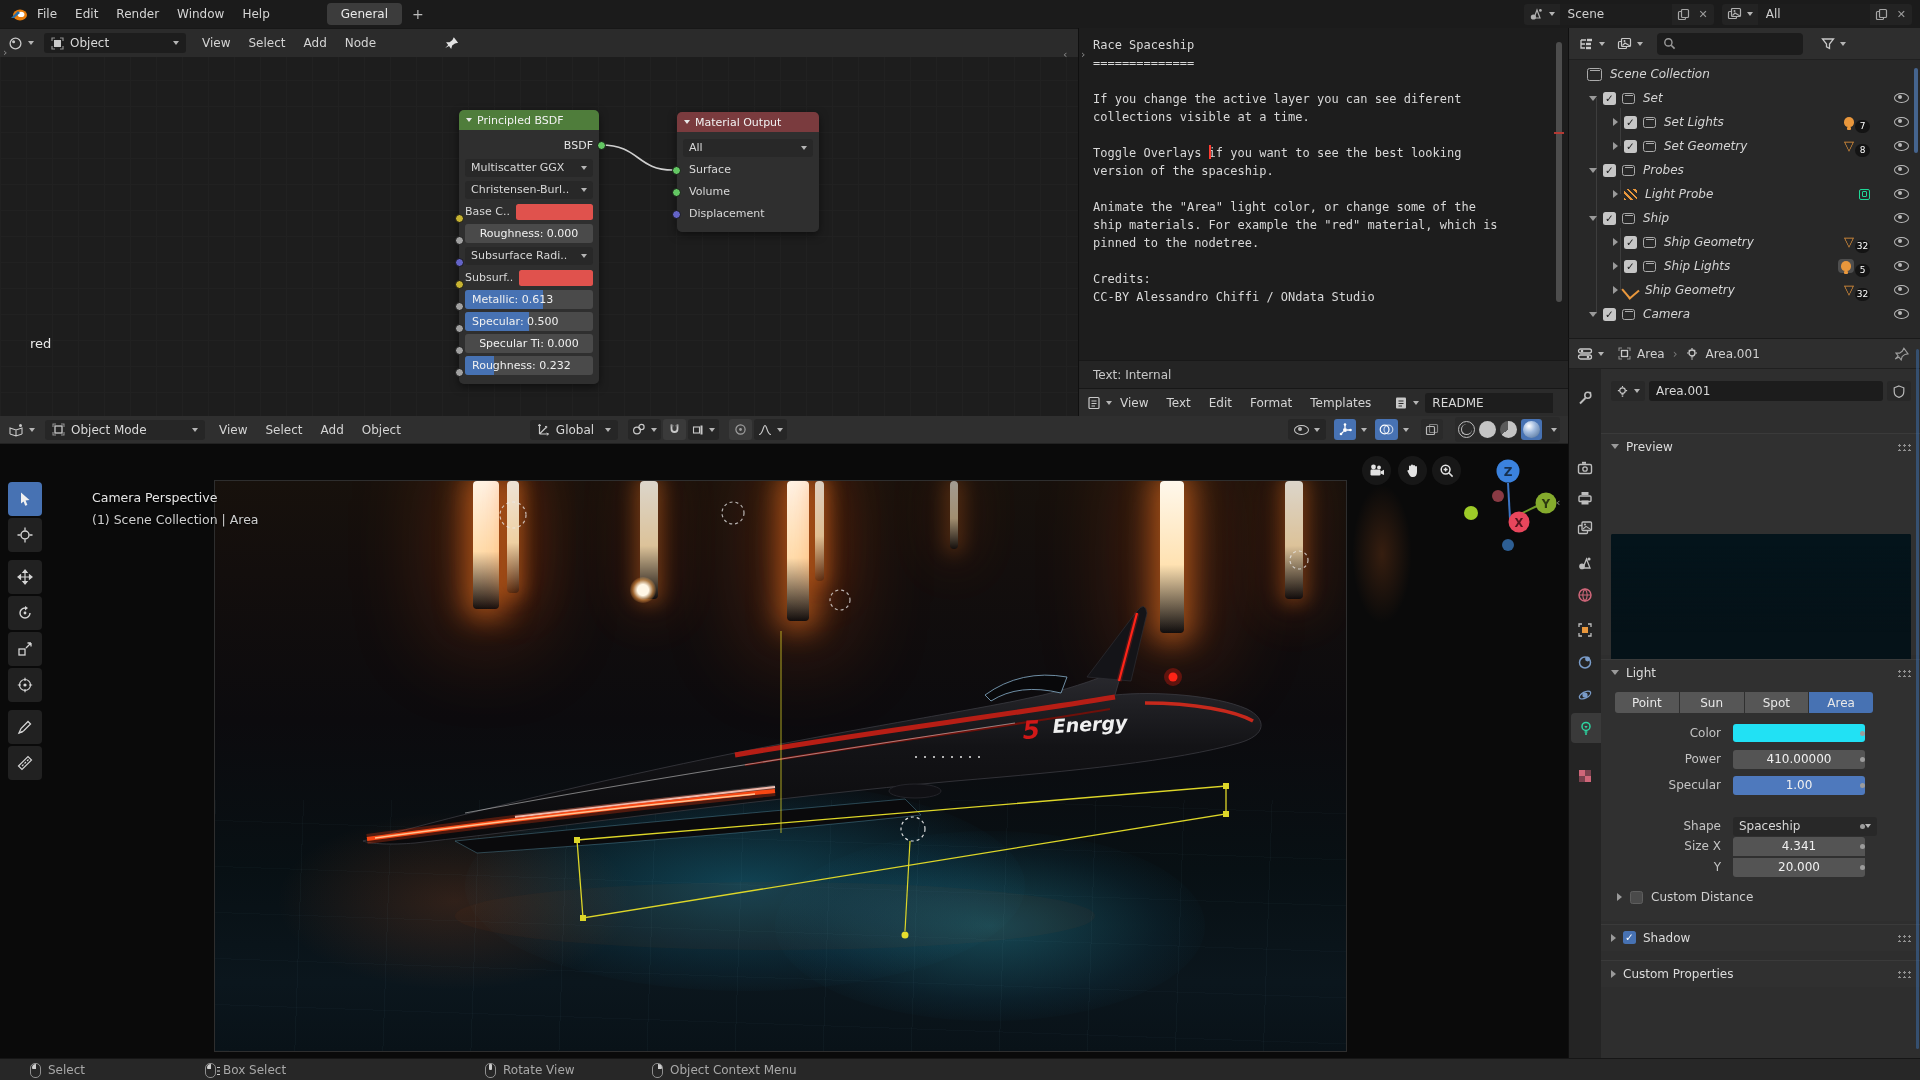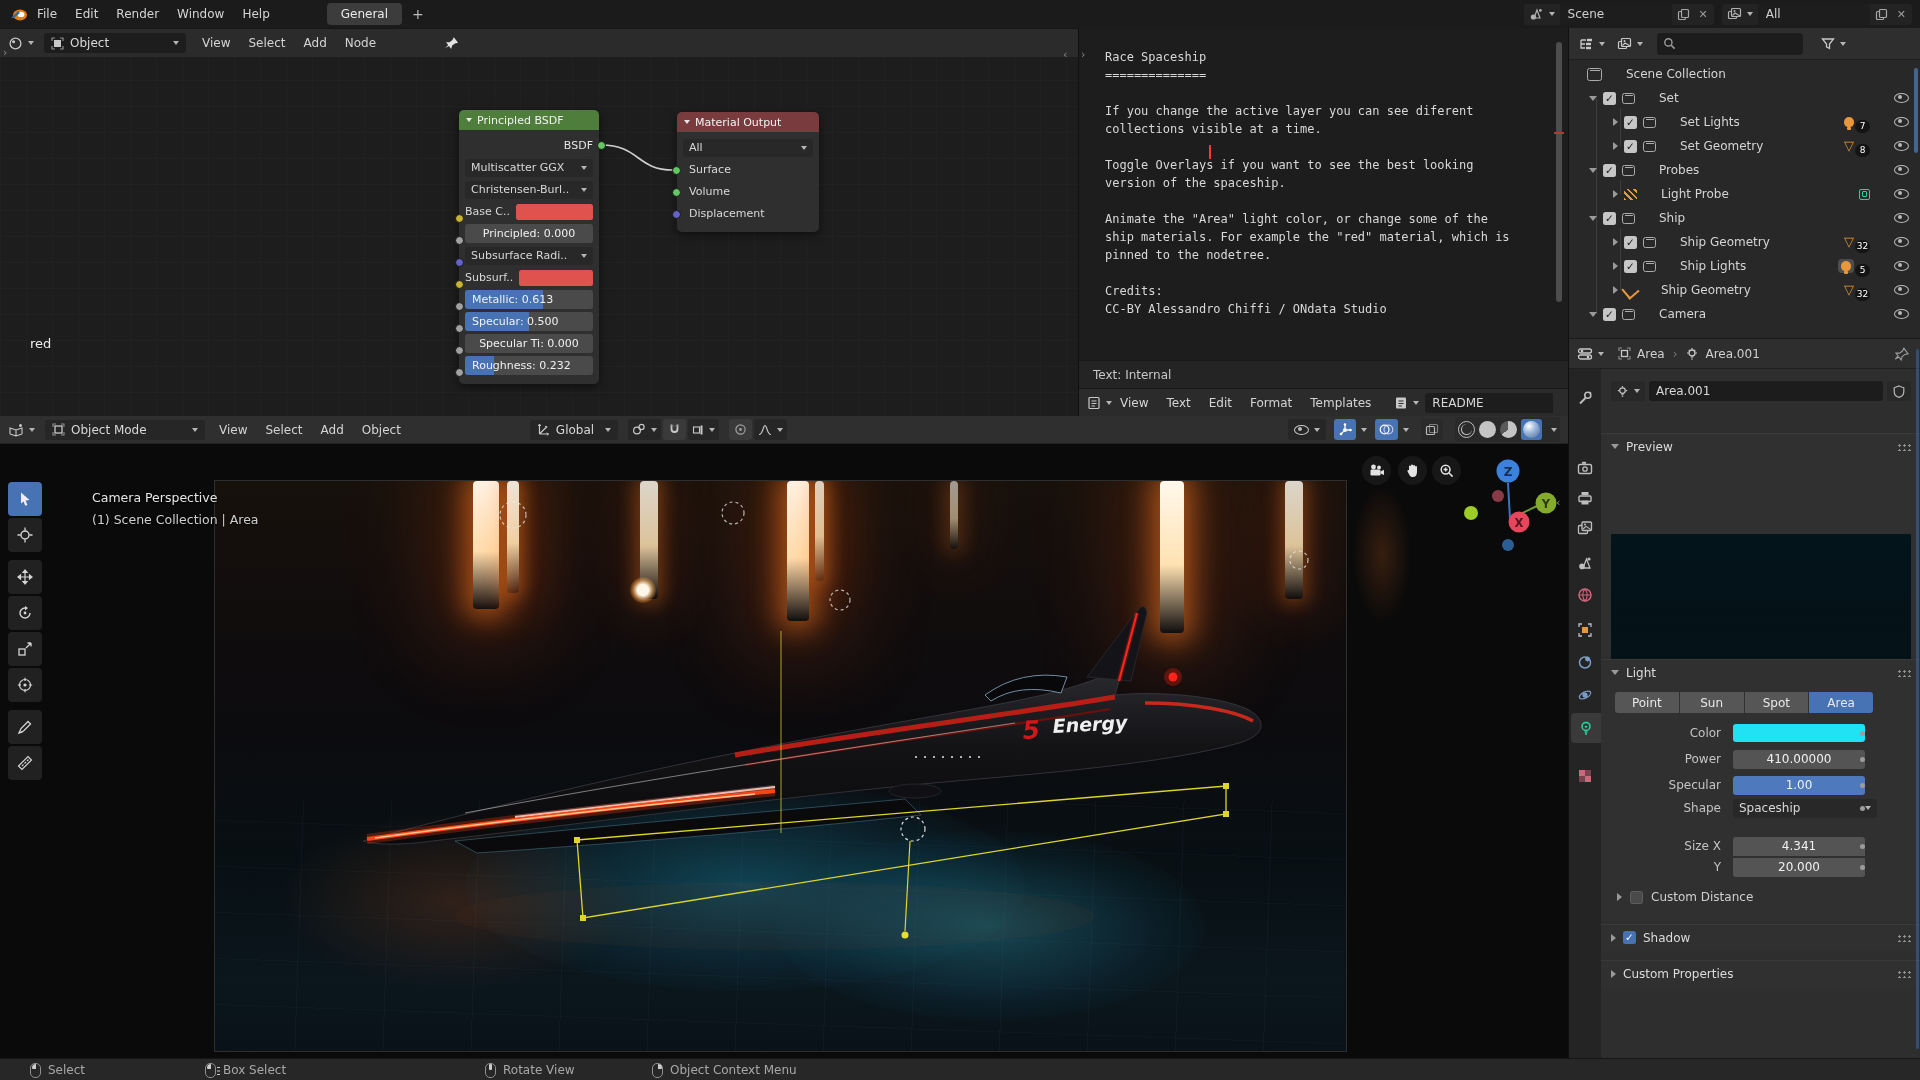--- a/index.html
+++ b/index.html
@@ -54,32 +54,32 @@
   .nbody{background:rgba(48,48,48,.96);border-radius:0 0 5px 5px;padding:3px 6px 6px 6px;}
   .nrow{height:19px;margin:3px 0;display:flex;align-items:center;color:#d8d8d8;}
   .ntri{width:0;height:0;border-left:3.5px solid transparent;border-right:3.5px solid transparent;border-top:4.5px solid #e8e8e8;}
   .swatch{height:16px;border-radius:2.5px;background:#e0524d;flex:1;margin-left:6px;}
   .sliderow{position:relative;background:#4a4a4a;border-radius:3px;height:19px;display:flex;align-items:center;padding:0 7px;flex:1;overflow:hidden;color:#f0f0f0;}
   .sliderfill{position:absolute;left:0;top:0;bottom:0;background:#4772b3;}
   .sliderow span{position:relative;}
   #neFooter{left:0;top:360px;width:1078px;height:28px;background:#2b2b2b;border-top:1px solid #171717;display:flex;align-items:center;}
   
   #textEditor{left:1078px;top:28px;width:490px;height:388px;background:#1d1d1d;border-left:1px solid #101010;box-sizing:border-box;}
-  #textContent{position:absolute;left:14px;top:8px;margin:12px;font-family:"DejaVu Sans Mono","Liberation Mono",monospace;font-size:12px;line-height:18px;color:#d8d8d8;white-space:pre;}
+  #textContent{position:absolute;left:14px;top:8px;margin:0;font-family:"DejaVu Sans Mono","Liberation Mono",monospace;font-size:12px;line-height:18px;color:#d8d8d8;white-space:pre;}
   #textCaret{position:absolute;left:130px;top:117px;width:1.6px;height:14px;background:#ff3b30;}
   #teScroll{position:absolute;right:6px;top:14px;width:6px;height:260px;background:#4d4d4d;border-radius:3px;}
   #teMark{position:absolute;right:4px;top:104px;width:10px;height:2px;background:#b33a34;}
   #teInfo{position:absolute;left:0;top:332px;width:490px;height:28px;background:#242424;border-top:1px solid #181818;display:flex;align-items:center;color:#c8c8c8;box-sizing:border-box;}
   #teHeader{position:absolute;left:0;top:360px;width:490px;height:28px;background:#2b2b2b;border-top:1px solid #171717;display:flex;align-items:center;box-sizing:border-box;}
   
   #outliner{left:1568px;top:28px;width:352px;height:310px;background:#282828;border-left:1px solid #101010;box-sizing:border-box;}
   #olHeader{position:absolute;left:0;top:0;width:352px;height:32px;background:#2e2e2e;display:flex;align-items:center;border-bottom:1px solid #202020;box-sizing:border-box;}
   .search{background:#1c1c1c;border-radius:4px;height:22px;width:134px;display:flex;align-items:center;padding:0 6px;margin-left:14px;}
   .orow{position:absolute;left:0;width:352px;height:24px;display:flex;align-items:center;color:#d4d4d4;gap:6px;box-sizing:border-box;}
-  .orow .lbl{margin-left:18px;}
+  .orow .lbl{margin-left:2px;font-style:italic;}
   .orow .sp{flex:1;}
   .orow .eyebox{margin-right:12px;}
   .hl{background:#4e4e4e;border-radius:4px;padding:2px 3px;margin:-2px 0;}
   .treeline{position:absolute;width:1px;background:#3d3d3d;}
   #olScroll{position:absolute;right:2px;top:40px;width:4px;height:85px;background:#4a6ea0;border-radius:2px;opacity:.85;}
   
   #props{left:1568px;top:338px;width:352px;height:720px;background:#2b2b2b;border-left:1px solid #101010;border-top:1px solid #1a1a1a;box-sizing:border-box;}
   #pcrumb{position:absolute;left:0;top:0;width:352px;height:30px;background:#2e2e2e;display:flex;align-items:center;border-bottom:1px solid #202020;box-sizing:border-box;}
   #ptabs{position:absolute;left:0;top:30px;width:32px;height:690px;background:#242424;}
   .ptab{position:absolute;left:0;width:32px;height:30px;display:flex;align-items:center;justify-content:center;}
@@ -204,21 +204,21 @@
           <span style="flex:1;">Christensen-Burl..</span>
               <span class="cv"></span>
             </div>
           </div>
         <div class="nrow">
           <span>Base C..</span>
           <span class="swatch"></span>
         </div>
         <div class="nrow">
             <div class="field" style="flex:1;background:#4a4a4a;font-size:11px;">
-          <span>Principled: 0.000</span>
+          <span>Roughness: 0.000</span>
             </div>
           </div>
         <div class="nrow">
             <div class="ddown" style="flex:1;">
           <span style="flex:1;">Subsurface Radi..</span>
               <span class="cv"></span>
             </div>
           </div>
         <div class="nrow">
           <span>Subsurf..</span>
@@ -655,21 +655,21 @@
         <div class="prow" style="top:89px;left:0;width:320px;">
           <span class="plabel">Power</span>
           <span class="pwidget field">410.00000</span>
           <span class="kdot" style="position:absolute;left:259px;"></span>
         </div>
         <div class="prow" style="top:115px;left:0;width:320px;">
           <span class="plabel">Specular</span>
           <span class="pwidget field" style="background:#4e79bd;">1.00</span>
           <span class="kdot" style="position:absolute;left:259px;"></span>
         </div>
-        <div class="prow" style="top:138px;left:0;width:320px;">
+        <div class="prow" style="top:156px;left:0;width:320px;">
           <span class="plabel">Shape</span>
           <span class="pwidget ddown" style="height:19px;">
             <span style="flex:1;">Spaceship</span>
               <span class="cv"></span>
           </span>
           <span class="kdot" style="position:absolute;left:259px;"></span>
         </div>
         <div class="prow" style="top:176px;left:0;width:320px;">
           <span class="plabel">Size X</span>
           <span class="pwidget field" style="border-radius:3px 3px 0 0;">4.341</span>

